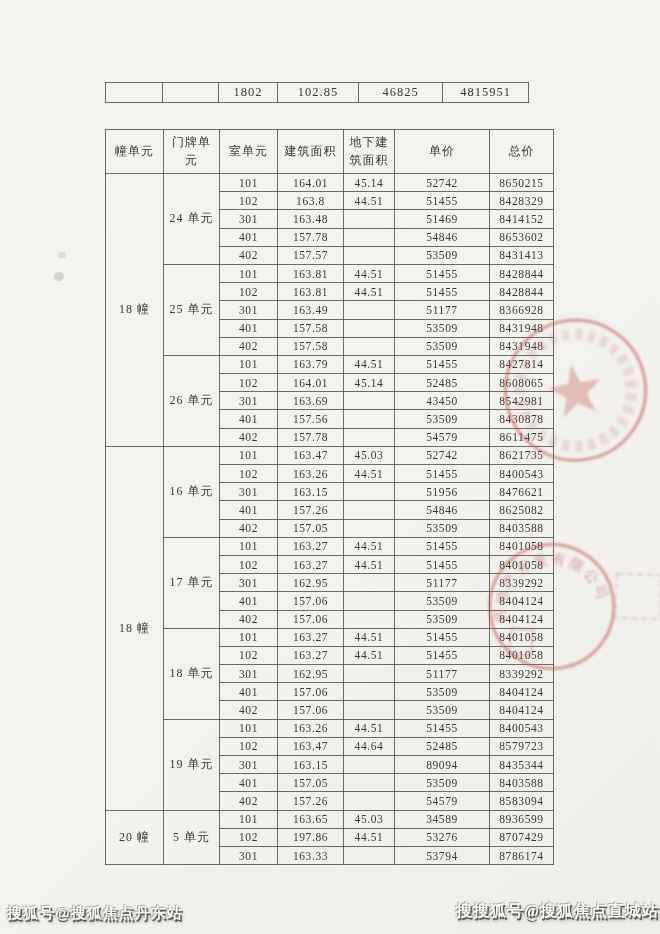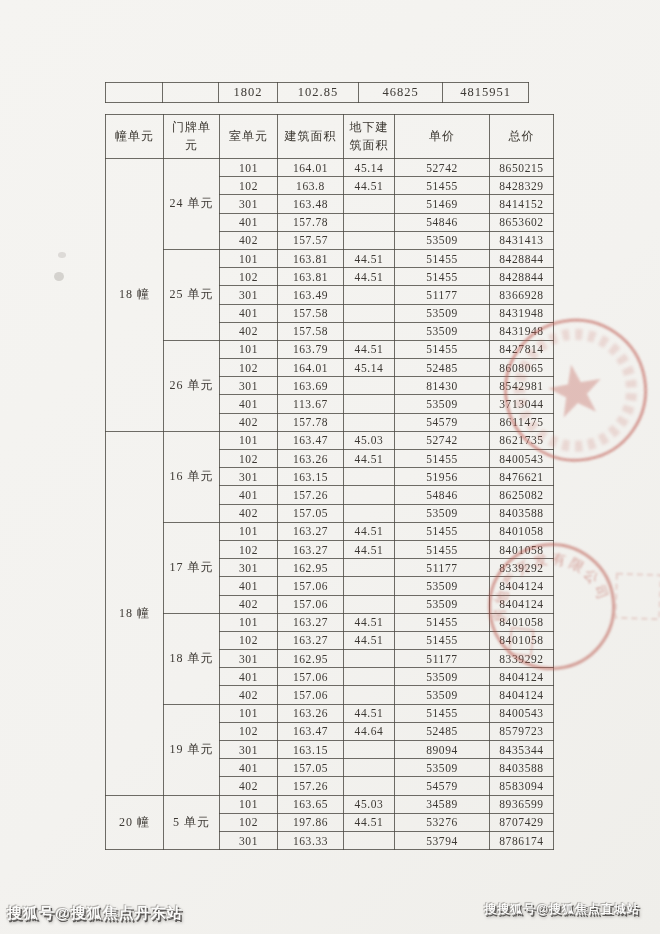--- a/index.html
+++ b/index.html
@@ -12,41 +12,41 @@
   td,th{
     border:1px solid rgba(75,72,66,.8);
     text-align:center;vertical-align:middle;
     color:#3c3833;overflow:hidden;padding:0;
   }
   
   .top-table{left:105px;top:82px;width:423px;padding-left:13px;}
   .top-table td{height:19px;font-size:12.5px;letter-spacing:1px;}
   .top-table{border-top:1px solid rgba(75,72,66,.8);}
   
-  .main-table{left:105px;top:114px;width:448px;}
+  .main-table{left:105px;top:129px;width:448px;}
   .main-table th{
     height:43px;font-size:12px;font-weight:normal;line-height:1.45;
     padding:0 3px;letter-spacing:1px;color:#3a362f;
   }
   .main-table td{height:17.2px;font-size:11.5px;letter-spacing:.6px;}
   .cell-group{font-size:12px !important;letter-spacing:1px !important;text-align:center;}
   
   .stamp{position:absolute;pointer-events:none;}
   .stamp1{left:488px;top:312px;opacity:.6;transform:rotate(-10deg);}
   .stamp2{left:468px;top:540px;opacity:.55;transform:rotate(-6deg);}
   
   .wm{
     position:absolute;font-family:"Liberation Sans", sans-serif;font-weight:bold;
     color:#fbfbfa;letter-spacing:1px;white-space:nowrap;
     text-shadow:1.5px 1.5px 0 rgba(80,78,75,.9), -1px -1px 0 rgba(140,138,134,.55),
                 0 0 2px rgba(100,98,94,.5), 2px 3px 3px rgba(60,58,55,.35);
     text-align:right;
   }
   .wm-left{left:7px;top:904px;font-size:15px;}
-  .wm-right{right:20px;top:901px;font-size:12px;}
+  .wm-right{right:1px;top:901px;font-size:16px;font-family:Liberation Serif, serif;}
   .speck{position:absolute;border-radius:50%;background:rgba(150,145,140,.25);}
   .speck1{left:58px;top:252px;width:8px;height:6px;}
   .speck2{left:54px;top:272px;width:10px;height:9px;background:rgba(140,135,130,.3);}
 </style>
 </head>
 <body>
 
 <div class="page">
 
   <table class="top-table">
@@ -177,29 +177,29 @@
           <td rowspan="1" class="c0">102</td>
           <td rowspan="1" class="c1">164.01</td>
           <td rowspan="1" class="c2">45.14</td>
           <td rowspan="1" class="c3">52485</td>
           <td rowspan="1" class="c4">8608065</td>
         </tr>
         <tr>
           <td rowspan="1" class="c0">301</td>
           <td rowspan="1" class="c1">163.69</td>
           <td rowspan="1" class="c2"></td>
-          <td rowspan="1" class="c3">81430</td>
+          <td rowspan="1" class="c3">43450</td>
           <td rowspan="1" class="c4">8542981</td>
         </tr>
         <tr>
           <td rowspan="1" class="c0">401</td>
-          <td rowspan="1" class="c1">113.67</td>
-          <td rowspan="1" class="c2"></td>
-          <td rowspan="1" class="c3">53509</td>
-          <td rowspan="1" class="c4">3713044</td>
+          <td rowspan="1" class="c1">157.56</td>
+          <td rowspan="1" class="c2"></td>
+          <td rowspan="1" class="c3">53509</td>
+          <td rowspan="1" class="c4">8430878</td>
         </tr>
         <tr>
           <td rowspan="1" class="c0">402</td>
           <td rowspan="1" class="c1">157.78</td>
           <td rowspan="1" class="c2"></td>
           <td rowspan="1" class="c3">54579</td>
           <td rowspan="1" class="c4">8611475</td>
         </tr>
         <tr>
           <td rowspan="20" class="cell-group">18 幢</td>

